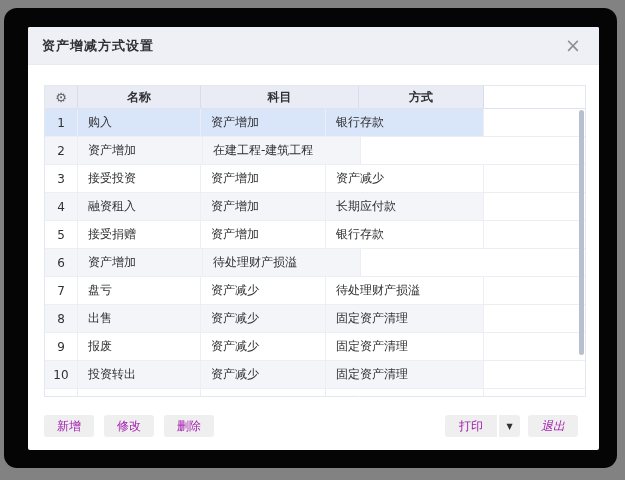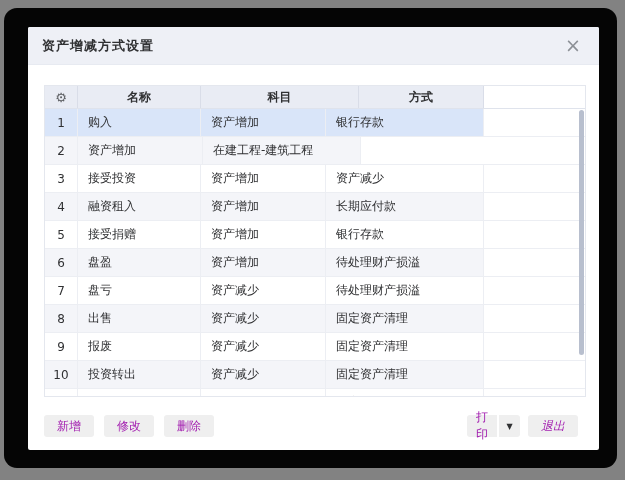--- a/index.html
+++ b/index.html
@@ -70,21 +70,21 @@
   }
   .btn-group{display:flex;align-items:center;gap:10px;}
   .btn{
     height:22px;background:#efefef;border:none;border-radius:3px;
     font-size:12px;color:#a21caf;cursor:pointer;
     font-family:"DejaVu Sans","Liberation Sans",sans-serif;
     display:flex;align-items:center;justify-content:center;
   }
   .btn-std{width:50px;}
   .split{display:flex;align-items:center;gap:2px;}
-  .btn-print-main{width:30px;border-radius:3px 0 0 3px;}
+  .btn-print-main{width:52px;border-radius:3px 0 0 3px;}
   .btn-print-arrow{width:21px;border-radius:0 3px 3px 0;font-size:8px;color:#303133;}
   .btn-exit{width:50px;margin-left:8px;font-style:italic;}
 </style>
 </head>
 <body>
 
 <div class="shadow-frame"></div>
 
 <div class="dialog">
 
@@ -138,21 +138,20 @@
   <div class="row">
     <div class="cell c col-num">5</div>
     <div class="cell c col-name">接受捐赠</div>
     <div class="cell c col-method">资产增加</div>
     <div class="cell c col-subject">银行存款</div>
     <div class="cell col-filler"></div>
   </div>
 
   <div class="row striped">
     <div class="cell c col-num">6</div>
-    <div class="cell c col-name">盘盈</div>
     <div class="cell c col-method">资产增加</div>
     <div class="cell c col-subject">待处理财产损溢</div>
     <div class="cell col-filler"></div>
   </div>
 
   <div class="row">
     <div class="cell c col-num">7</div>
     <div class="cell c col-name">盘亏</div>
     <div class="cell c col-method">资产减少</div>
     <div class="cell c col-subject">待处理财产损溢</div>

